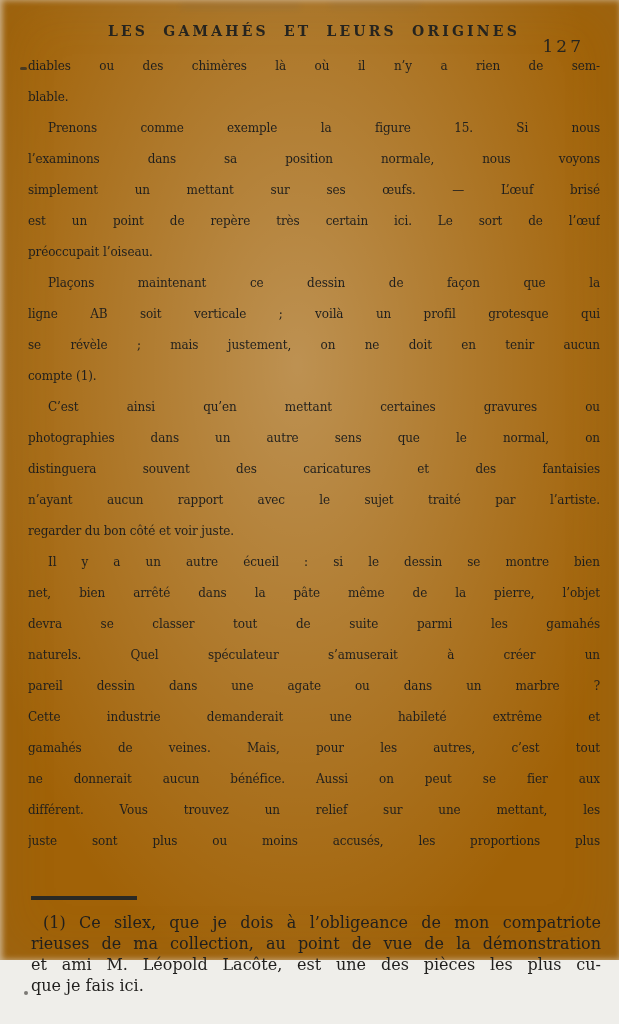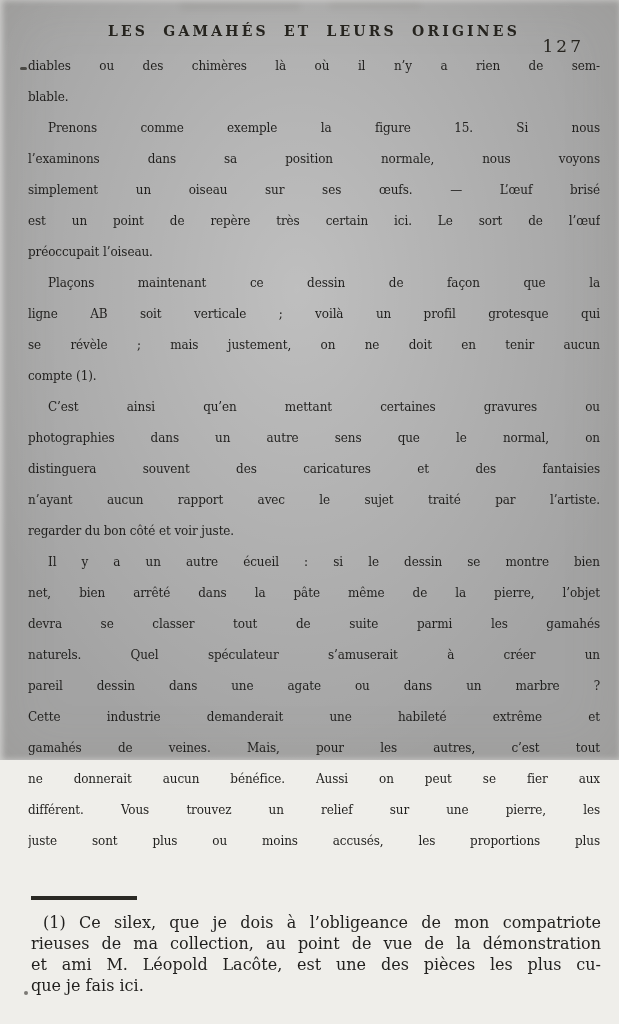--- a/index.html
+++ b/index.html
@@ -4,22 +4,22 @@
 <style>
   html,body{margin:0;padding:0;}
   body{
     width:619px;height:1024px;
     background:#efeeea;
     font-family:"DejaVu Serif","Liberation Serif",serif;
     overflow:hidden;
   }
   .page{
     position:relative;
-    width:619px;height:760px;
-    background:#a3a3a3;
+    width:619px;height:960px;
+    background:#a16207;
     color:#201f1d;
     box-shadow:inset 0 0 60px rgba(120,115,100,0.14), inset 2px 0 6px rgba(255,255,255,0.6);
   }
   .page::before{
     content:"";
     position:absolute;inset:0;
     background:radial-gradient(ellipse at 48% 38%, rgba(255,255,255,0.30), rgba(255,255,255,0) 75%);
     pointer-events:none;
   }
   
@@ -103,41 +103,41 @@
   <div class="hdr">
     <div class="running-title">LES GAMAHÉS ET LEURS ORIGINES</div>
     <div class="page-number">127</div>
   </div>
 
   <div class="body-text">
     <div class="line j">diables ou des chimères là où il n’y a rien de sem-</div>
     <div class="line">blable.</div>
     <div class="line j ind">Prenons comme exemple la figure 15. Si nous</div>
     <div class="line j">l’examinons dans sa position normale, nous voyons</div>
-    <div class="line j">simplement un oiseau sur ses œufs. — L’œuf brisé</div>
+    <div class="line j">simplement un mettant sur ses œufs. — L’œuf brisé</div>
     <div class="line j">est un point de repère très certain ici. Le sort de l’œuf</div>
     <div class="line">préoccupait l’oiseau.</div>
     <div class="line j ind">Plaçons maintenant ce dessin de façon que la</div>
     <div class="line j">ligne AB soit verticale ; voilà un profil grotesque qui</div>
     <div class="line j">se révèle ; mais justement, on ne doit en tenir aucun</div>
     <div class="line">compte (1).</div>
     <div class="line j ind">C’est ainsi qu’en mettant certaines gravures ou</div>
     <div class="line j">photographies dans un autre sens que le normal, on</div>
     <div class="line j">distinguera souvent des caricatures et des fantaisies</div>
     <div class="line j">n’ayant aucun rapport avec le sujet traité par l’artiste.</div>
     <div class="line">regarder du bon côté et voir juste.</div>
     <div class="line j ind">Il y a un autre écueil : si le dessin se montre bien</div>
     <div class="line j">net, bien arrêté dans la pâte même de la pierre, l’objet</div>
     <div class="line j">devra se classer tout de suite parmi les gamahés</div>
     <div class="line j">naturels. Quel spéculateur s’amuserait à créer un</div>
     <div class="line j">pareil dessin dans une agate ou dans un marbre ?</div>
     <div class="line j">Cette industrie demanderait une habileté extrême et</div>
     <div class="line j">gamahés de veines. Mais, pour les autres, c’est tout</div>
     <div class="line j">ne donnerait aucun bénéfice. Aussi on peut se fier aux</div>
-    <div class="line j">différent. Vous trouvez un relief sur une pierre, les</div>
+    <div class="line j">différent. Vous trouvez un relief sur une mettant, les</div>
     <div class="line j">juste sont plus ou moins accusés, les proportions plus</div>
   </div>
 
   <div class="fn-rule"></div>
 
   <div class="footnote">
     <div class="fline j ind">(1) Ce silex, que je dois à l’obligeance de mon compatriote</div>
     <div class="fline j">rieuses de ma collection, au point de vue de la démonstration</div>
     <div class="fline j">et ami M. Léopold Lacôte, est une des pièces les plus cu-</div>
     <div class="fline">que je fais ici.</div>

